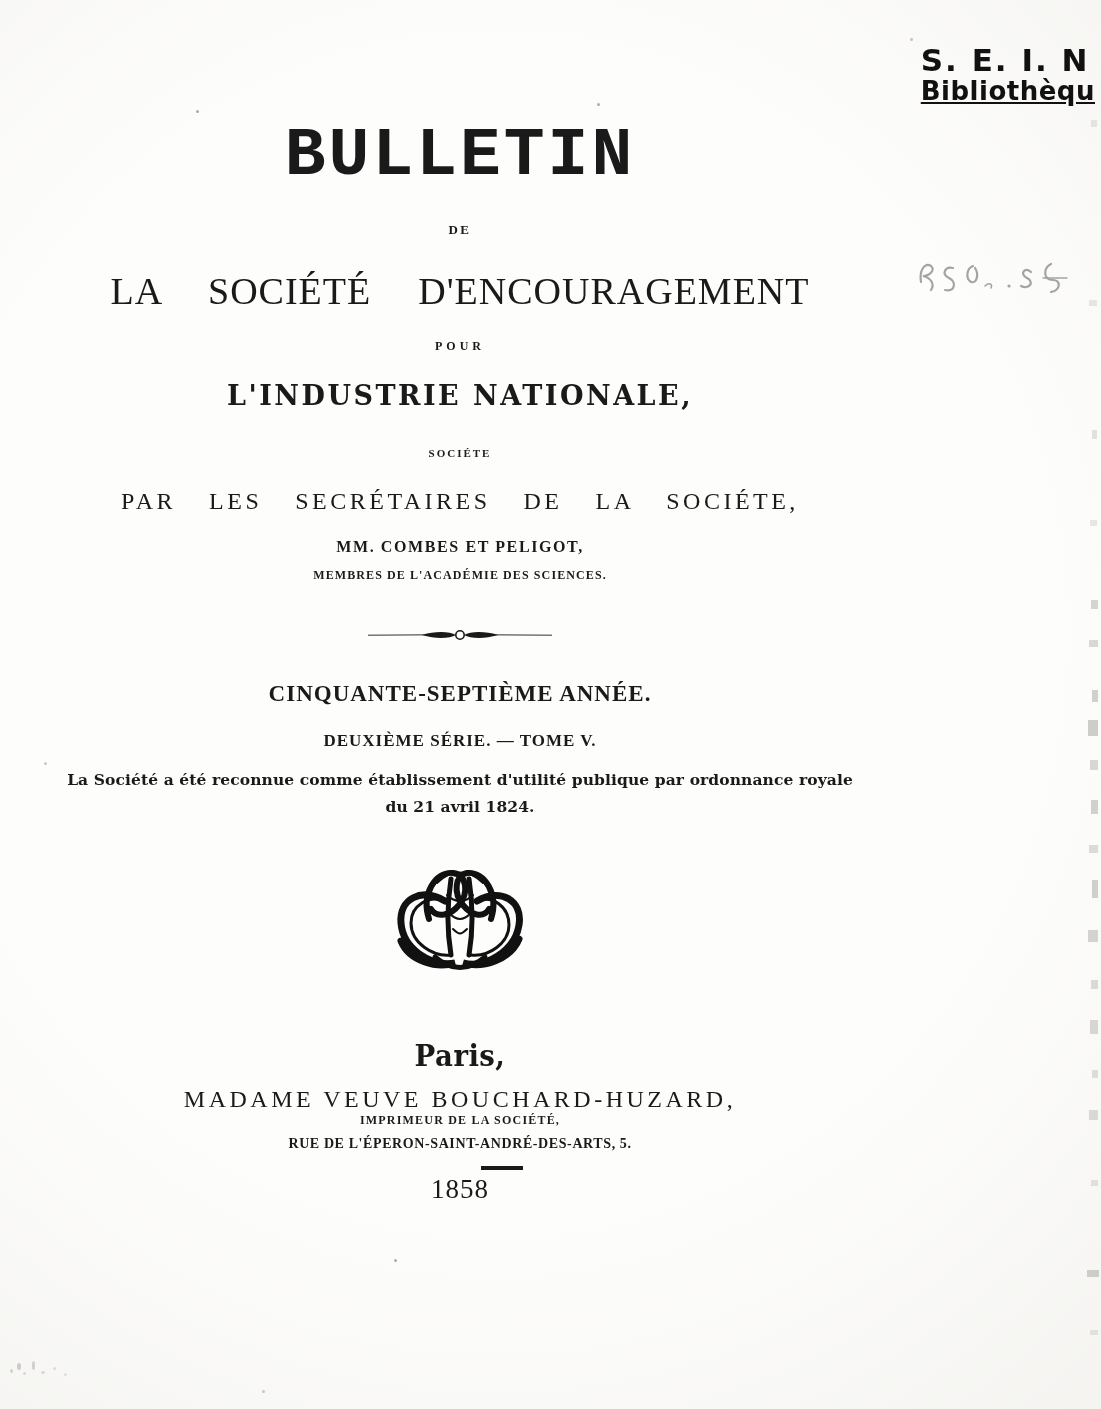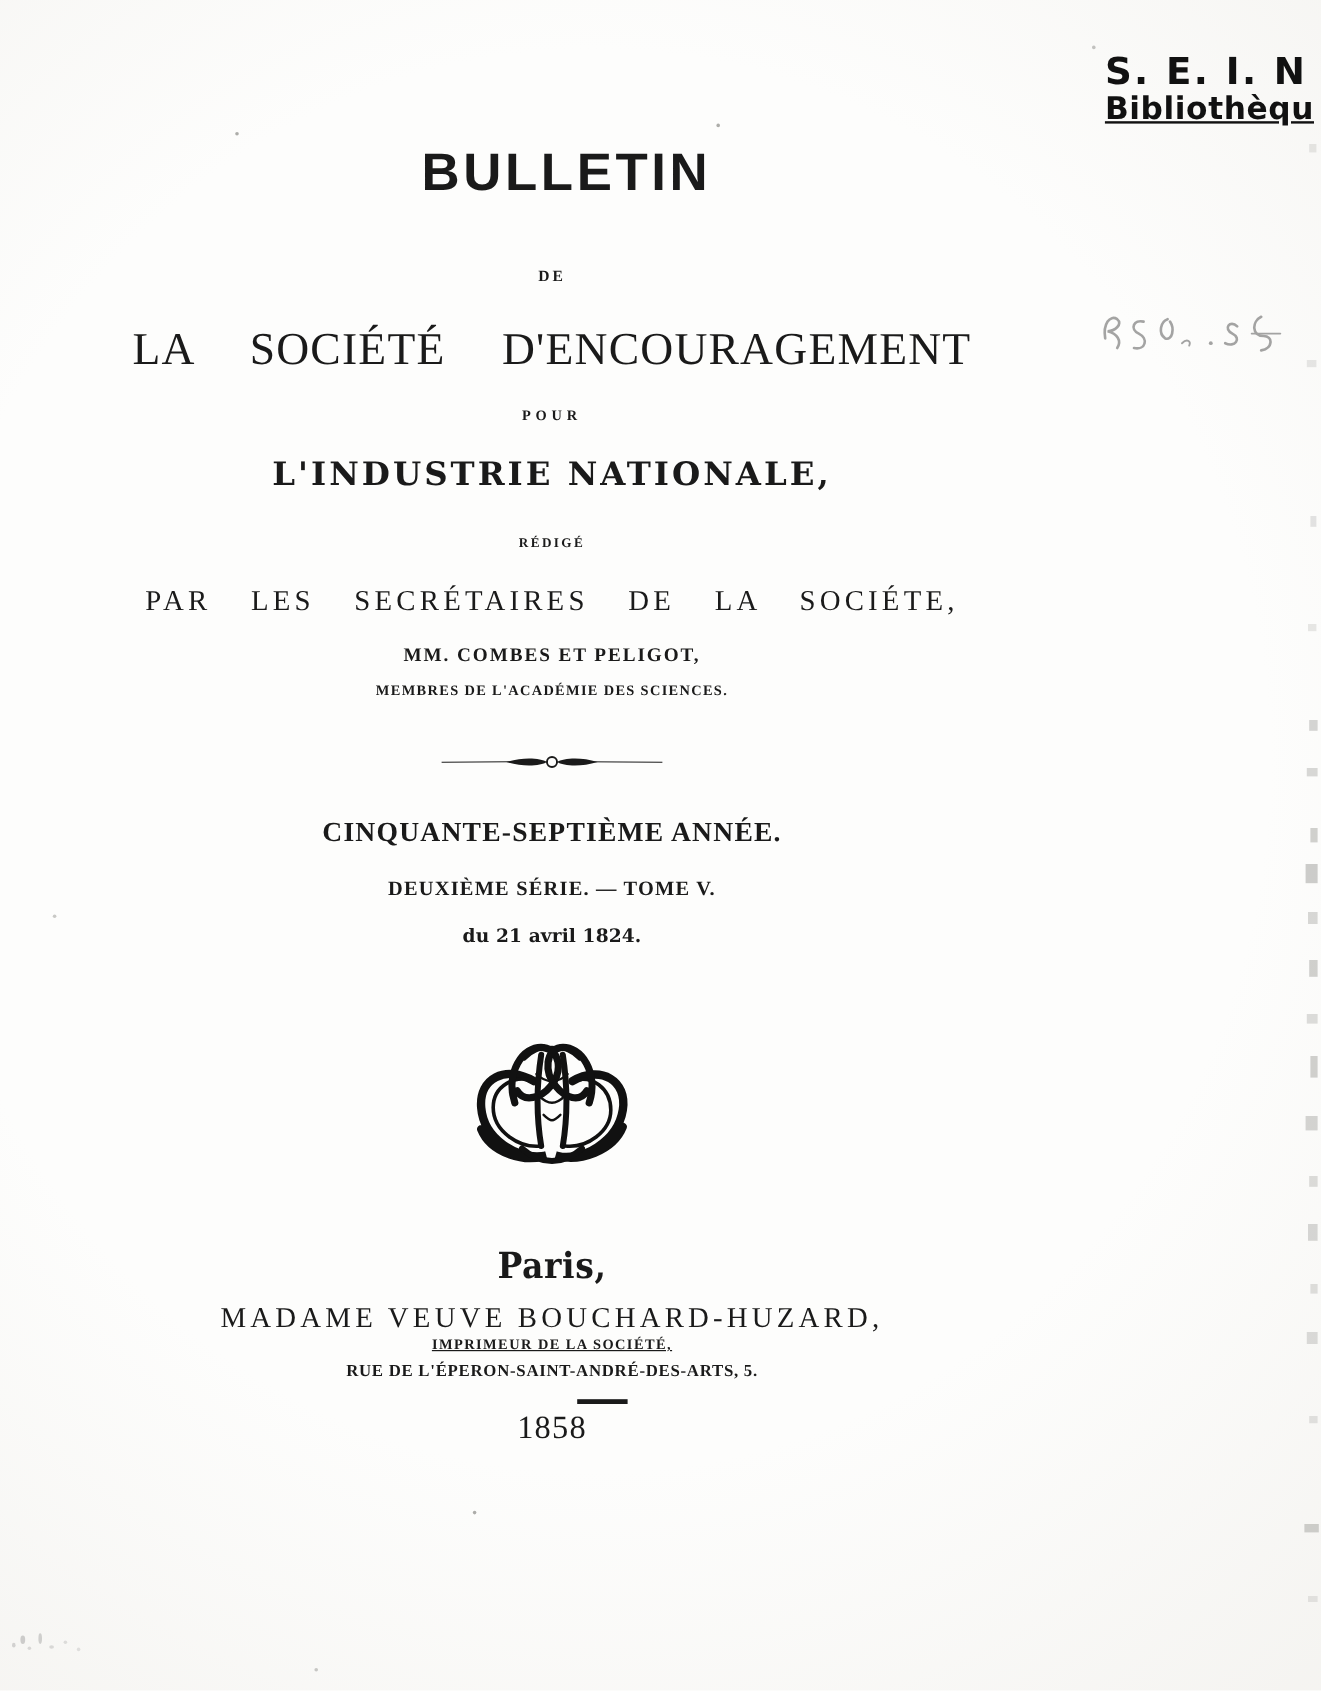--- a/index.html
+++ b/index.html
@@ -36,26 +36,25 @@
     top: 0;
     width: 920px;
     text-align: center;
   }
 
   
   .t-bulletin {
     position: absolute;
     left: 0; top: 122px;
     width: 920px;
-    font-size: 44px;
+    font-size: 68px;
     line-height: 1;
     font-weight: 700;
     letter-spacing: 3px;
-    font-family: Liberation Sans, sans-serif;
-    margin-left: 12px;
+    font-family: Liberation Mono, monospace;
   }
 
   
   .t-de {
     position: absolute;
     left: 0; top: 222px;
     width: 920px;
     font-size: 13px;
     letter-spacing: 2.5px;
     font-weight: 700;
@@ -215,21 +214,20 @@
   }
 
   
   .t-imprimeur {
     position: absolute;
     left: 0; top: 1113px;
     width: 920px;
     font-size: 12px;
     letter-spacing: 1.2px;
     font-weight: 700;
-    text-decoration: underline;
   }
 
   
   .t-rue {
     position: absolute;
     left: 0; top: 1136px;
     width: 920px;
     font-size: 14px;
     letter-spacing: 0.6px;
     font-weight: 700;
@@ -317,21 +315,21 @@
       <span class="gap"></span>
       <span>SOCIÉTÉ</span>
       <span class="gap"></span>
       <span>D'ENCOURAGEMENT</span>
     </div>
 
     <div class="t-pour">POUR</div>
 
     <div class="t-industrie">L'INDUSTRIE NATIONALE,</div>
 
-    <div class="t-redige">RÉDIGÉ</div>
+    <div class="t-redige">SOCIÉTE</div>
 
     <div class="t-par">
       <span>PAR</span>
       <span class="gap"></span>
       <span>LES</span>
       <span class="gap"></span>
       <span>SECRÉTAIRES</span>
       <span class="gap"></span>
       <span>DE</span>
       <span class="gap"></span>
@@ -357,20 +355,21 @@
 
         <path d="M126 8.8 L192 9.2" stroke="#1a1a1a" stroke-width="0.9" fill="none"></path>
       </svg>
     </div>
 
     <div class="t-annee">CINQUANTE-SEPTIÈME ANNÉE.</div>
 
     <div class="t-serie">DEUXIÈME SÉRIE. — TOME V.</div>
 
     <div class="t-ordonnance">
+      <span class="l1">La Société a été reconnue comme établissement d'utilité publique par ordonnance royale</span>
       <span class="l2">du 21 avril 1824.</span>
     </div>
 
     <div class="monogram">
       <svg width="150" height="140" viewBox="0 0 150 140" aria-hidden="true">
         <g fill="none" stroke="#111111" stroke-linecap="round">
 
           <path d="M60 58 C36 44, 14 56, 16 80 C18 106, 46 124, 70 120 C52 126, 24 118, 16 98" stroke-width="7"></path>
           <path d="M60 58 C44 52, 26 62, 26 80 C26 100, 48 114, 66 112" stroke-width="3"></path>
 

